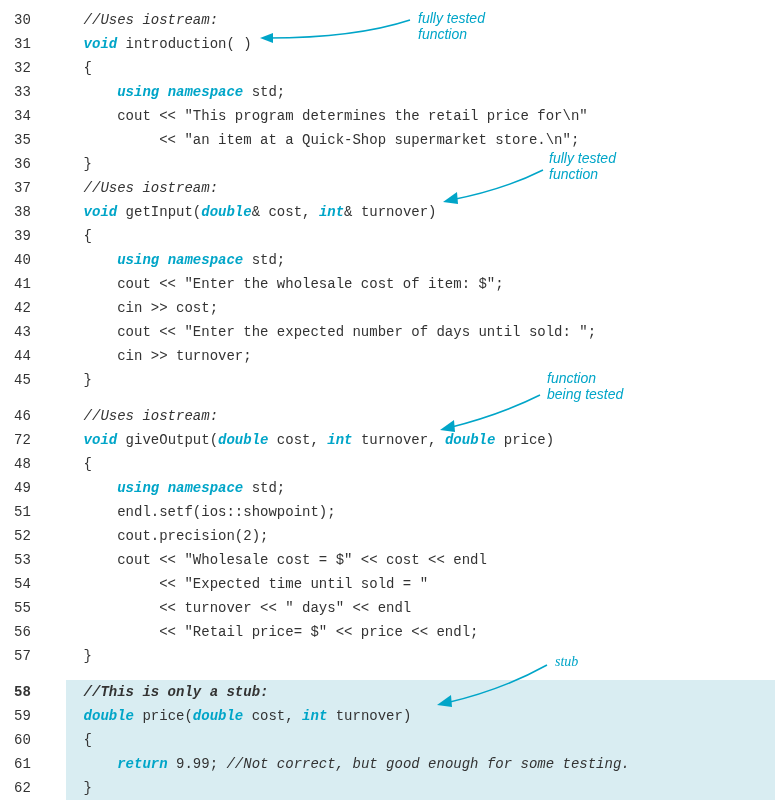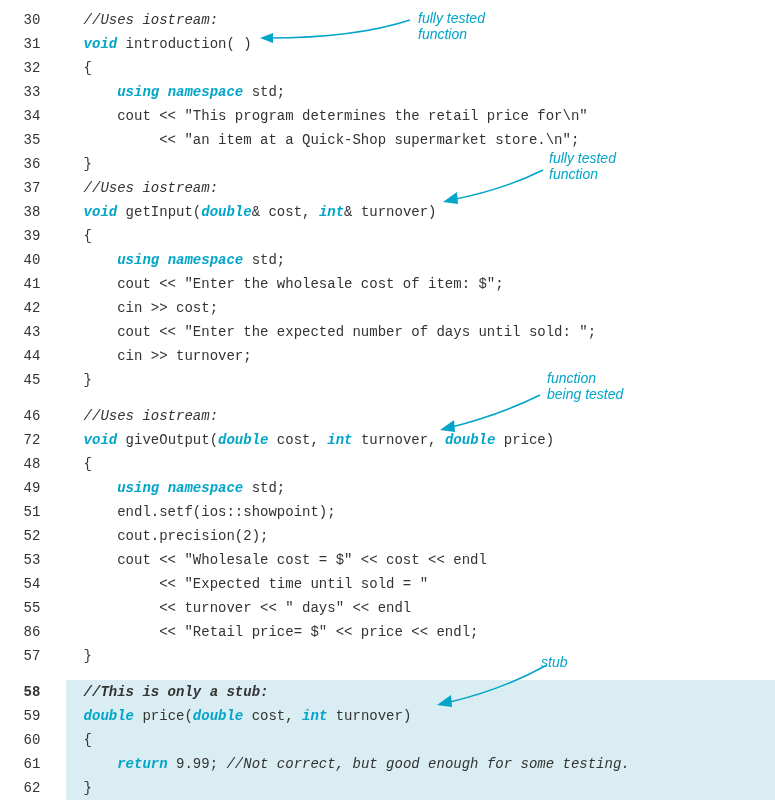--- a/index.html
+++ b/index.html
@@ -22,21 +22,21 @@
       height: 24px;
       line-height: 24px;
       position: relative;
     }
     .gap {
       height: 12px;
     }
     .lineno {
       width: 40px;
       color: #333;
-      text-align: center;
+      text-align: left;
       padding-left: 4px;
     }
     .code {
       white-space: pre;
       color: #333;
     }
     .kw {
       color: #00a5c8;
       font-style: italic;
       font-weight: bold;
@@ -175,21 +175,21 @@
     </div>
     <div class="line">
       <span class="lineno">54</span>
       <span class="code"><span>             &lt;&lt; "Expected time until sold = "</span></span>
     </div>
     <div class="line">
       <span class="lineno">55</span>
       <span class="code"><span>             &lt;&lt; turnover &lt;&lt; " days" &lt;&lt; endl</span></span>
     </div>
     <div class="line">
-      <span class="lineno">86</span>
+      <span class="lineno">56</span>
       <span class="code"><span>             &lt;&lt; "Retail price= $" &lt;&lt; price &lt;&lt; endl;</span></span>
     </div>
     <div class="line">
       <span class="lineno">57</span>
       <span class="code"><span>    }</span></span>
     </div>
     <div class="gap"></div>
     <div class="line" style="position: relative; font-weight: bold;">
       <div class="stubbg" style="position: absolute; left: 56px; top: 0px; height: 24px; width: 712px; z-index: -1;"></div>
       <span class="lineno">58</span>
@@ -237,17 +237,17 @@
 
 <div class="annot" style="left:547px; top:370px;">
     <div>function</div>
     <div>being tested</div>
   </div>
 <svg class="arrow" style="left:440px; top:395px; width:103px; height:30px;">
   <path d="M 100 0 Q 60 20 8 33"></path>
   <path class="head" d="M 0 35 L 14 25 L 15 37 Z"></path>
 </svg>
 
-<div class="annot" style="left:541px; top:654px;">stub</div>
+<div class="annot" style="left:555px; top:654px;font-family:Liberation Serif, serif;">stub</div>
 <svg class="arrow" style="left:437px; top:665px; width:113px; height:40px;">
   <path d="M 110 0 Q 65 25 9 38"></path>
   <path class="head" d="M 0 40 L 14 30 L 15 42 Z"></path>
 </svg>
 
 </body></html>

